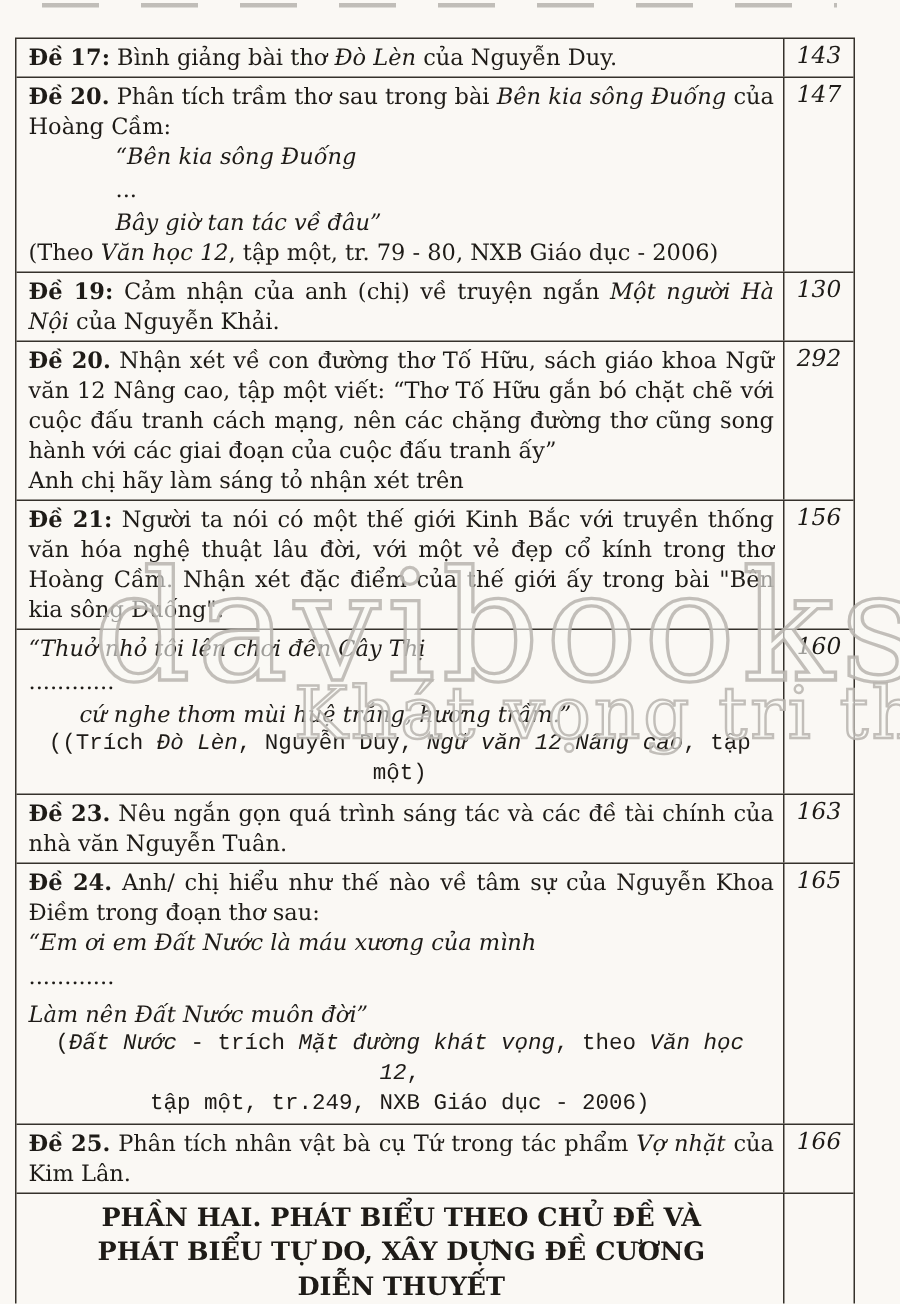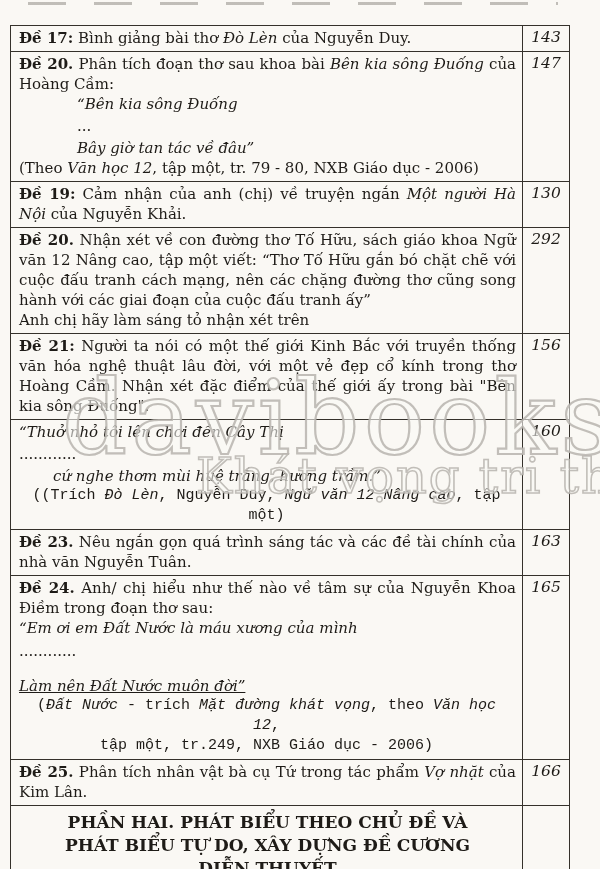--- a/index.html
+++ b/index.html
@@ -69,21 +69,21 @@
   <div class="top-artifact"></div>
   <div class="toc">
       <div class="toc-row">
         <div class="cell-content">
           <div class="para"><span class="b ">Đề 17:</span><span class=""> Bình giảng bài thơ </span><span class="i">Đò Lèn</span><span class=""> của Nguyễn Duy.</span></div>
         </div>
         <div class="cell-page">143</div>
       </div>
       <div class="toc-row">
         <div class="cell-content">
-          <div class="para j"><span class="b ">Đề 20.</span><span class=""> Phân tích đoạn thơ sau khoa bài </span><span class="i">Bên kia sông Đuống</span><span class=""> của Hoàng Cầm:</span></div>
+          <div class="para j"><span class="b ">Đề 20.</span><span class=""> Phân tích trầm thơ sau trong bài </span><span class="i">Bên kia sông Đuống</span><span class=""> của Hoàng Cầm:</span></div>
           <div class="para" style="padding-left: 58px;"><span class="i">“Bên kia sông Đuống</span></div>
           <div class="para" style="padding-left: 58px; margin-top: 2px;"><span class="">...</span></div>
           <div class="para" style="padding-left: 58px; margin-top: 2px;"><span class="i">Bây giờ tan tác về đâu”</span></div>
           <div class="para"><span class="">(Theo </span><span class="i">Văn học 12</span><span class="">, tập một, tr. 79 - 80, NXB Giáo dục - 2006)</span></div>
         </div>
         <div class="cell-page">147</div>
       </div>
       <div class="toc-row">
         <div class="cell-content">
           <div class="para j"><span class="b ">Đề 19:</span><span class=""> Cảm nhận của anh (chị) về truyện ngắn </span><span class="i">Một người Hà Nội</span><span class=""> của Nguyễn Khải.</span></div>
@@ -116,21 +116,21 @@
         <div class="cell-content">
           <div class="para j"><span class="b ">Đề 23.</span><span class=""> Nêu ngắn gọn quá trình sáng tác và các đề tài chính của nhà văn Nguyễn Tuân.</span></div>
         </div>
         <div class="cell-page">163</div>
       </div>
       <div class="toc-row">
         <div class="cell-content">
           <div class="para j"><span class="b ">Đề 24.</span><span class=""> Anh/ chị hiểu như thế nào về tâm sự của Nguyễn Khoa Điềm trong đoạn thơ sau:</span></div>
           <div class="para"><span class="i">“Em ơi em Đất Nước là máu xương của mình</span></div>
           <div class="para" style="margin-top: 3px;"><span class="">............</span></div>
-          <div class="para" style="margin-top: 15px; text-decoration: underline;"><span class="i">Làm nên Đất Nước muôn đời”</span></div>
+          <div class="para" style="margin-top: 5px;"><span class="i">Làm nên Đất Nước muôn đời”</span></div>
           <div class="para r"><span class="">(</span><span class="i">Đất Nước</span><span class=""> - trích </span><span class="i">Mặt đường khát vọng</span><span class="">, theo </span><span class="i">Văn học 12</span><span class="">,</span></div>
           <div class="para r"><span class="">tập một, tr.249, NXB Giáo dục - 2006)</span></div>
         </div>
         <div class="cell-page">165</div>
       </div>
       <div class="toc-row">
         <div class="cell-content">
           <div class="para j"><span class="b ">Đề 25.</span><span class=""> Phân tích nhân vật bà cụ Tứ trong tác phẩm </span><span class="i">Vợ nhặt</span><span class=""> của Kim Lân.</span></div>
         </div>
         <div class="cell-page">166</div>

